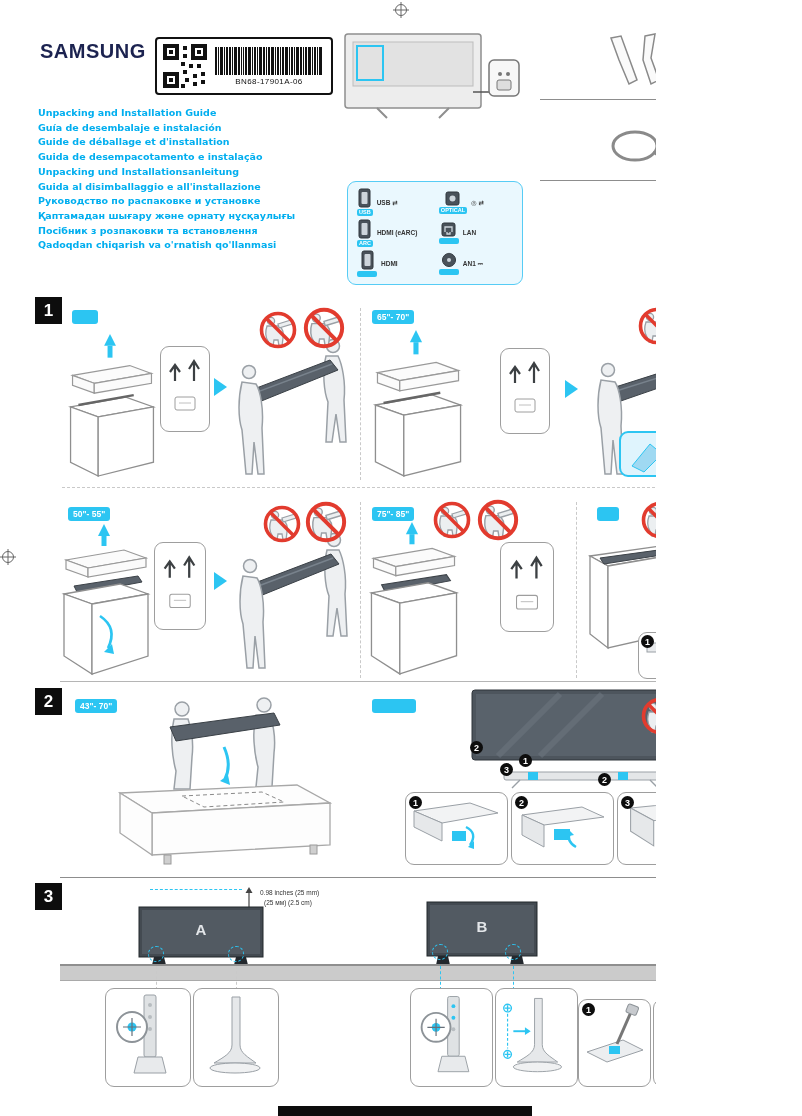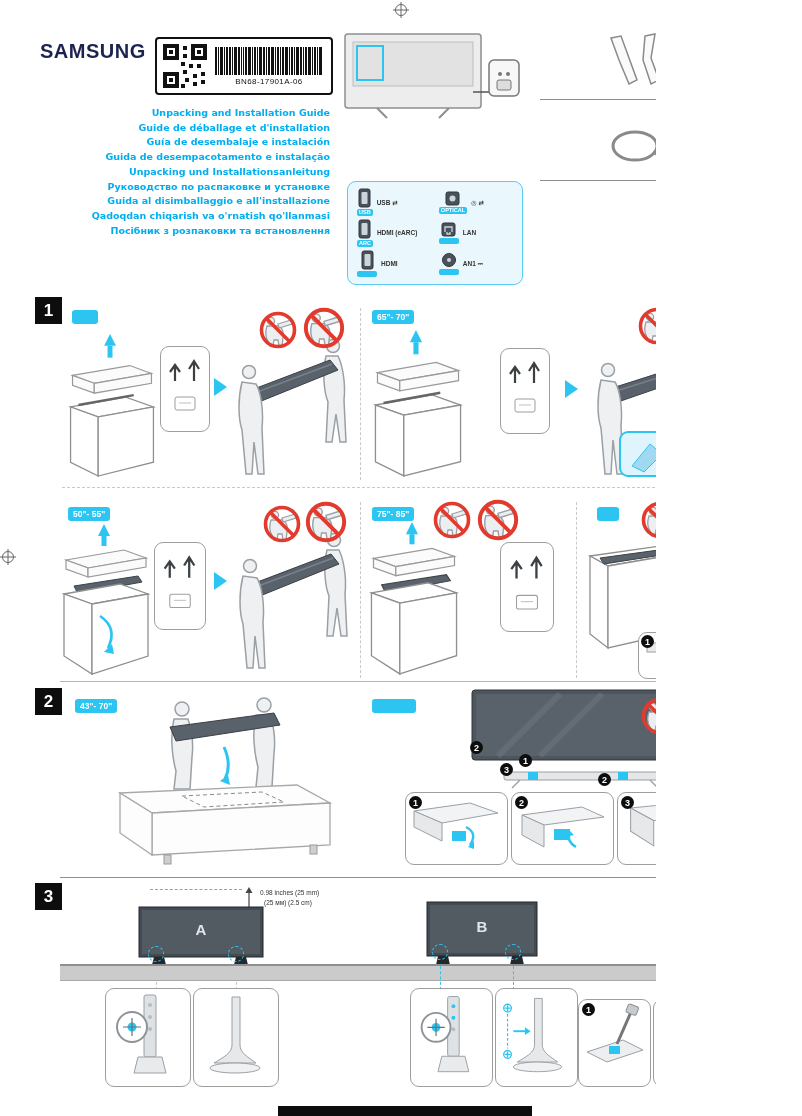--- a/index.html
+++ b/index.html
@@ -6,21 +6,21 @@
   body{background:#ffffff}
   .page{position:relative;width:656px;height:1116px;background:#fff;overflow:hidden;
         font-family:"Liberation Sans","DejaVu Sans",sans-serif;color:#222}
   .abs{position:absolute}
   .brand{position:absolute;left:40px;top:40px;font-size:20px;font-weight:bold;
          letter-spacing:.5px;color:#1c2350}
   .label-box{position:absolute;left:155px;top:37px;width:178px;height:58px;
              border:2px solid #111;border-radius:4px;display:flex;align-items:center;padding:4px 6px;gap:6px;background:#fff}
   .label-right{display:flex;flex-direction:column;align-items:center;gap:2px;flex:1}
   .partnum{font-size:8px;letter-spacing:.4px;color:#111}
-  .titles{position:absolute;left:38px;top:106px;width:292px;text-align:right;
+  .titles{position:absolute;left:38px;top:106px;width:292px;text-align:left;
           color:#00aeef;font-weight:bold;font-size:9.5px;line-height:14.7px;
           font-family:"DejaVu Sans","Liberation Sans",sans-serif}
   .ports{position:absolute;left:347px;top:181px;width:176px;height:104px;background:#eaf8fe;
          border:1.4px solid #56ccf5;border-radius:9px;display:grid;
          grid-template-columns:1fr 1fr;grid-template-rows:1fr 1fr 1fr;padding:5px 3px}
   .pcell{display:flex;align-items:center;gap:4px;padding-left:6px}
   .pport{display:flex;flex-direction:column;align-items:center;gap:1px}
   .ptag{color:#fff;background:#2cc5f2;font-size:5.5px;font-weight:bold;border-radius:2px;
         padding:0 2px;line-height:7px;min-width:12px;min-height:6px;text-align:center}
   .ptag:empty{min-width:20px}
@@ -162,28 +162,29 @@
   <div class="hrule" style="left:540px;top:99px;width:255px"></div>
 
   <svg class="abs" style="left:605px;top:120px" width="64" height="52" viewBox="0 0 64 52">
     <ellipse cx="30" cy="26" rx="22" ry="14" fill="none" stroke="#8a8a8a" stroke-width="3"></ellipse>
     <path d="M48 32 Q60 38 58 46" fill="none" stroke="#8a8a8a" stroke-width="3"></path>
   </svg>
   <div class="hrule" style="left:540px;top:180px;width:255px"></div>
 
   <div class="titles">
     <div>Unpacking and Installation Guide</div>
+    <div>Guía de desembalaje e instalación</div>
     <div>Guide de déballage et d'installation</div>
-    <div>Guía de desembalaje e instalación</div>
     <div>Guida de desempacotamento e instalação</div>
     <div>Unpacking und Installationsanleitung</div>
+    <div>Guida al disimballaggio e all'installazione</div>
     <div>Руководство по распаковке и установке</div>
-    <div>Guida al disimballaggio e all'installazione</div>
+    <div>Қаптамадан шығару және орнату нұсқаулығы</div>
+    <div>Посібник з розпаковки та встановлення</div>
     <div>Qadoqdan chiqarish va o'rnatish qo'llanmasi</div>
-    <div>Посібник з розпаковки та встановлення</div>
   </div>
 
   <div class="ports">
     <div class="pcell">
       <div class="pport">
           <svg width="13" height="20" viewBox="0 0 13 20">
             <rect x="1" y="1" width="11" height="18" rx="2" fill="#49525a" stroke="#30373d"></rect>
             <rect x="3.5" y="4" width="6" height="12" rx="1" fill="#cdd5db"></rect>
           </svg>
         <div class="ptag">USB</div>

